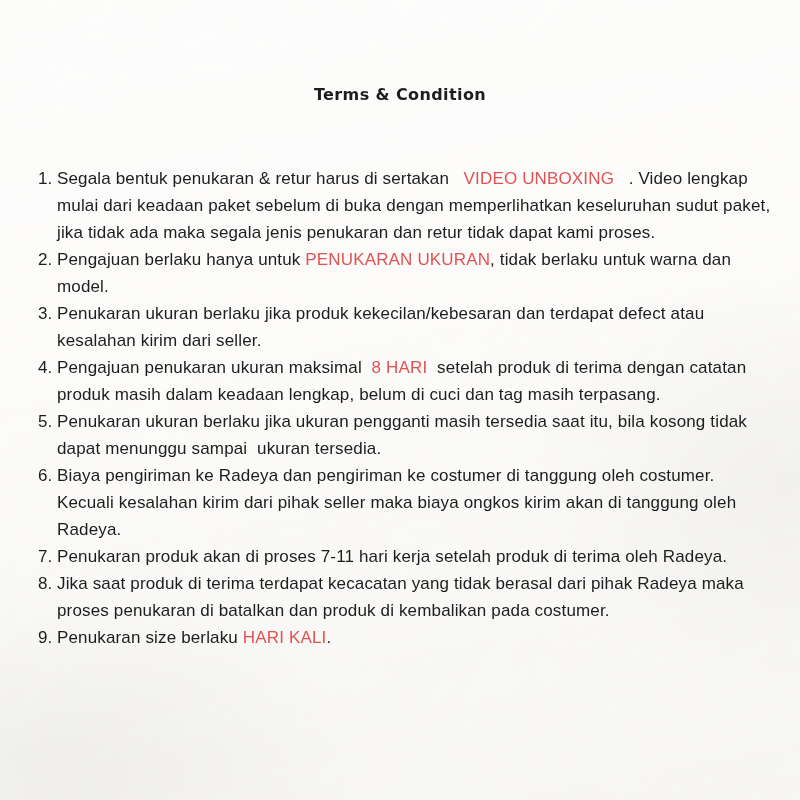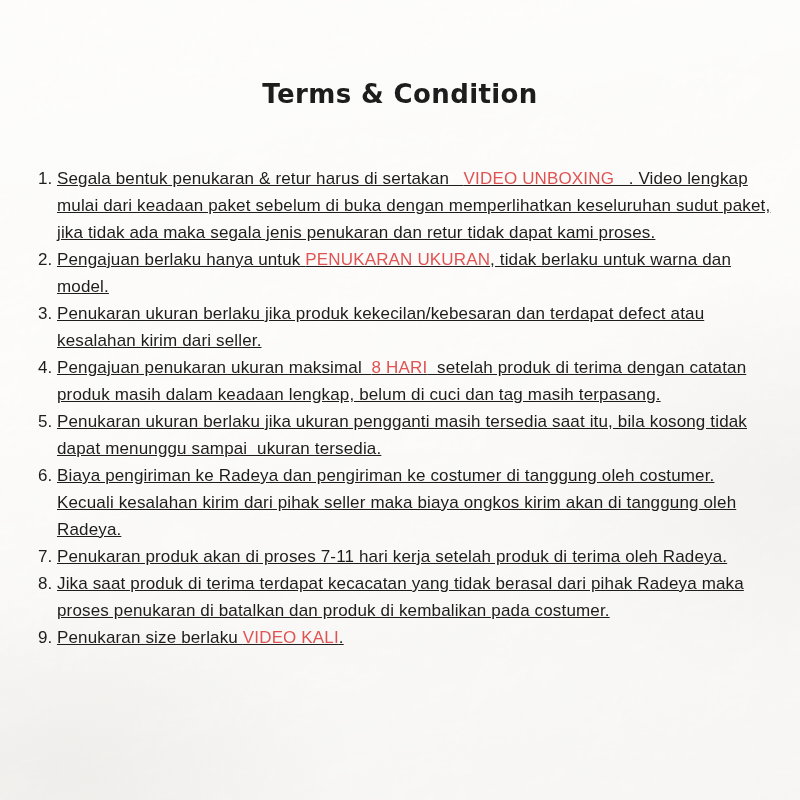--- a/index.html
+++ b/index.html
@@ -24,21 +24,21 @@
       linear-gradient(170deg, rgba(255,255,255,0.25) 0%, rgba(255,255,255,0) 40%, rgba(110,105,95,0.04) 100%);
   }
   .page{position:relative;z-index:2;}
   .header{
     padding-top:78px;
     text-align:center;
   }
   .title{
     font-family:"DejaVu Sans", sans-serif;
     font-weight:700;
-    font-size:26px;
+    font-size:16px;
     line-height:33px;
     letter-spacing:0.4px;
     color:var(--text-black);
   }
   .terms{
     list-style:none;
     margin:54px 26px 0 38px;
     padding:0;
     width:734px;
     font-size:17px;
@@ -47,21 +47,21 @@
   }
   .term{
     display:flex;
     align-items:flex-start;
   }
   .num{
     flex:0 0 19px;
     text-align:left;
     white-space:nowrap;
   }
-  .txt{flex:1;text-decoration:underline;}
+  .txt{flex:1;}
   .red{color:var(--accent-red);}
 </style>
 </head>
 <body>
 
 <svg class="bg-texture" width="800" height="800" viewBox="0 0 800 800" preserveAspectRatio="none" aria-hidden="true">
   <defs>
     <filter id="plaster" x="0" y="0" width="100%" height="100%">
       <feTurbulence type="fractalNoise" baseFrequency="0.011 0.014" numOctaves="5" seed="11" result="n"></feTurbulence>
       <feDiffuseLighting in="n" lighting-color="#ffffff" surfaceScale="1.7" diffuseConstant="1.05" result="l">
@@ -120,16 +120,16 @@
         <span class="txt"><span>Penukaran produk akan di proses 7-11 hari kerja setelah produk di terima oleh Radeya.</span></span>
       </li>
 
     <li class="term">
         <span class="num">8.</span>
         <span class="txt"><span>Jika saat produk di terima terdapat kecacatan yang tidak berasal dari pihak Radeya maka proses penukaran di batalkan dan produk di kembalikan pada costumer.</span></span>
       </li>
 
     <li class="term">
         <span class="num">9.</span>
-        <span class="txt"><span>Penukaran size berlaku </span><span class="red">VIDEO KALI</span><span>.</span></span>
+        <span class="txt"><span>Penukaran size berlaku </span><span class="red">HARI KALI</span><span>.</span></span>
       </li>
   </ol>
 </div>
 
 </body></html>

